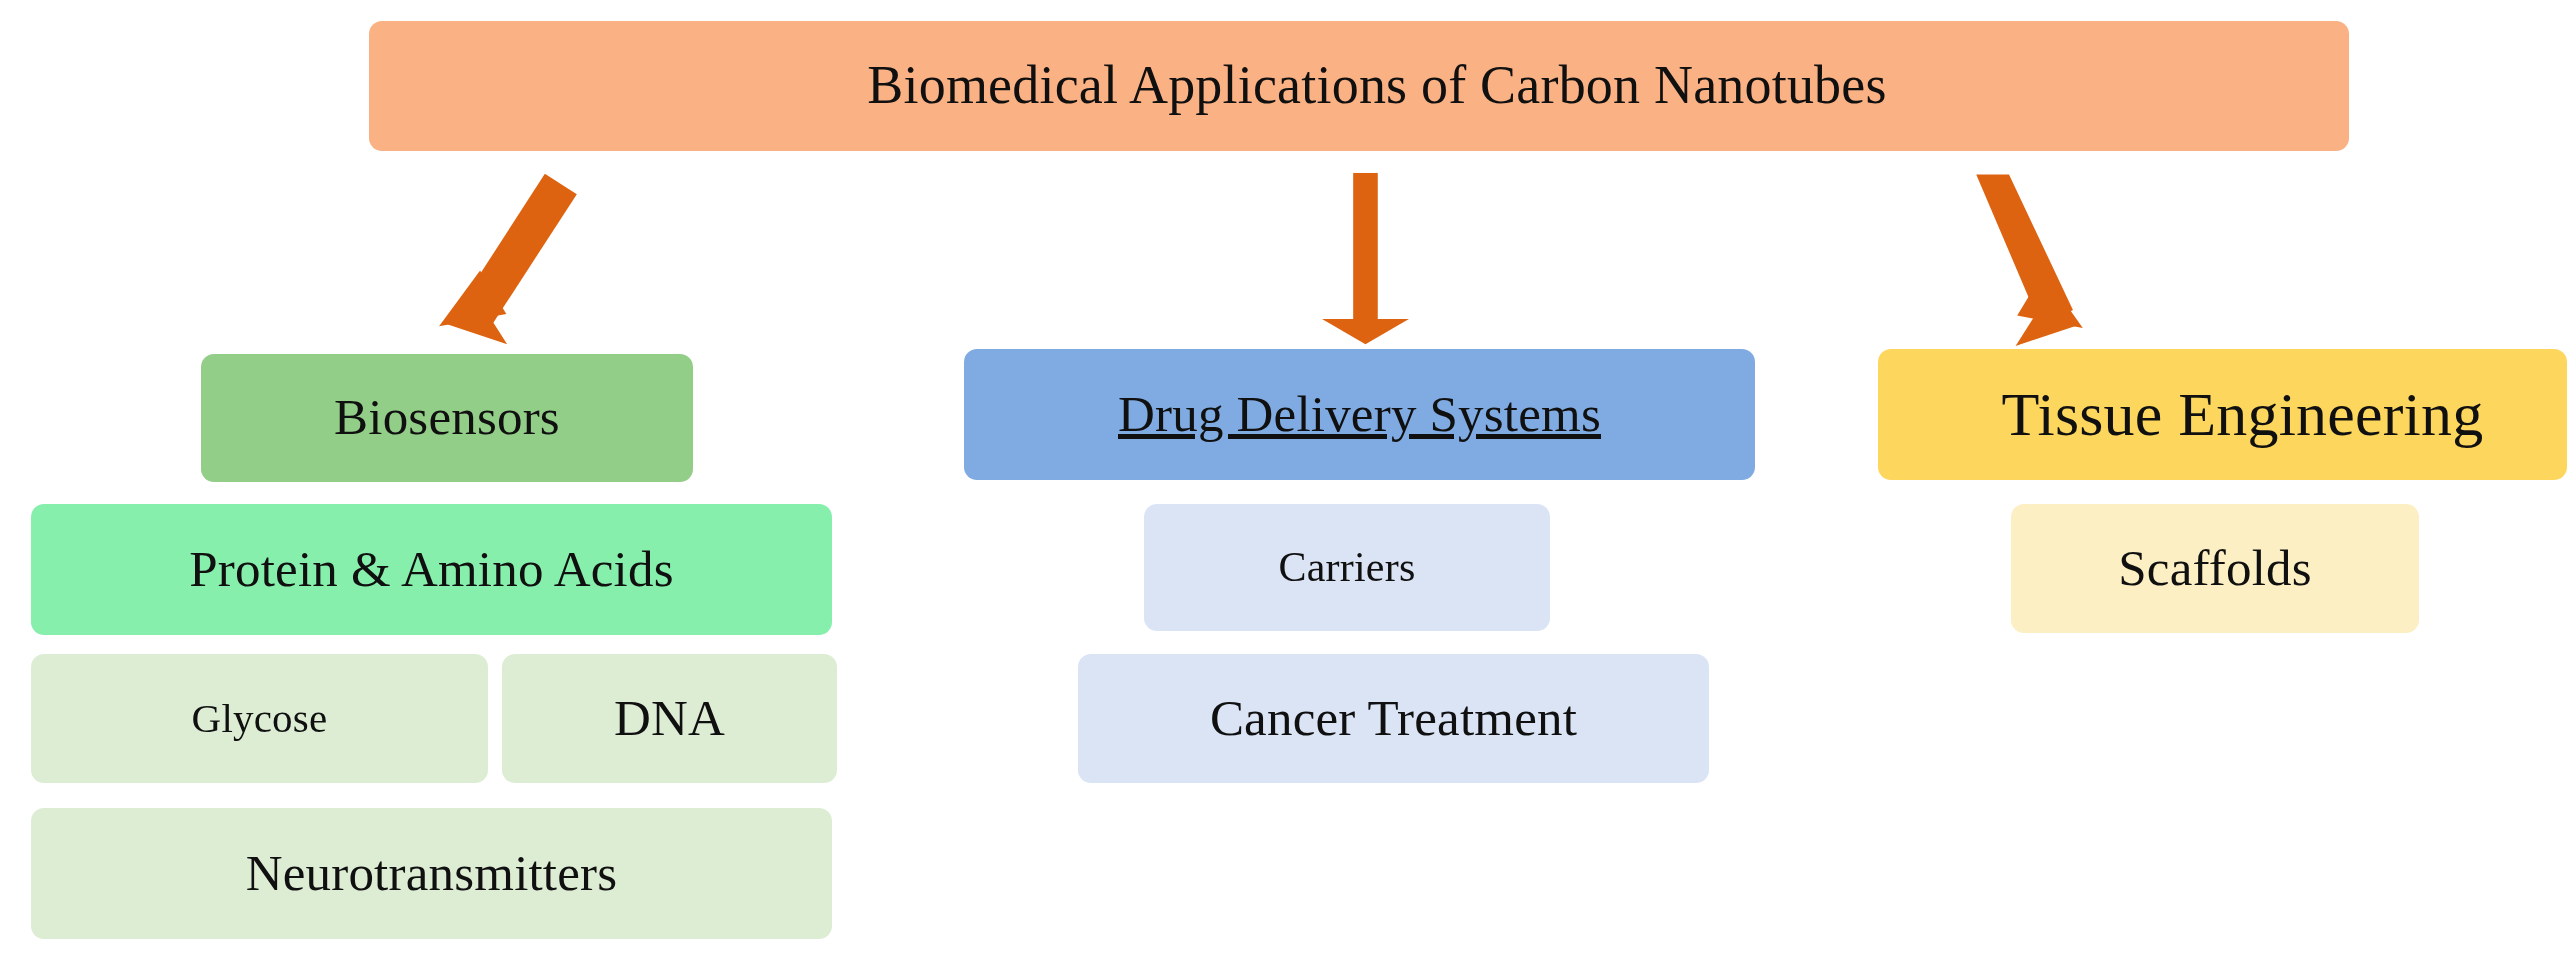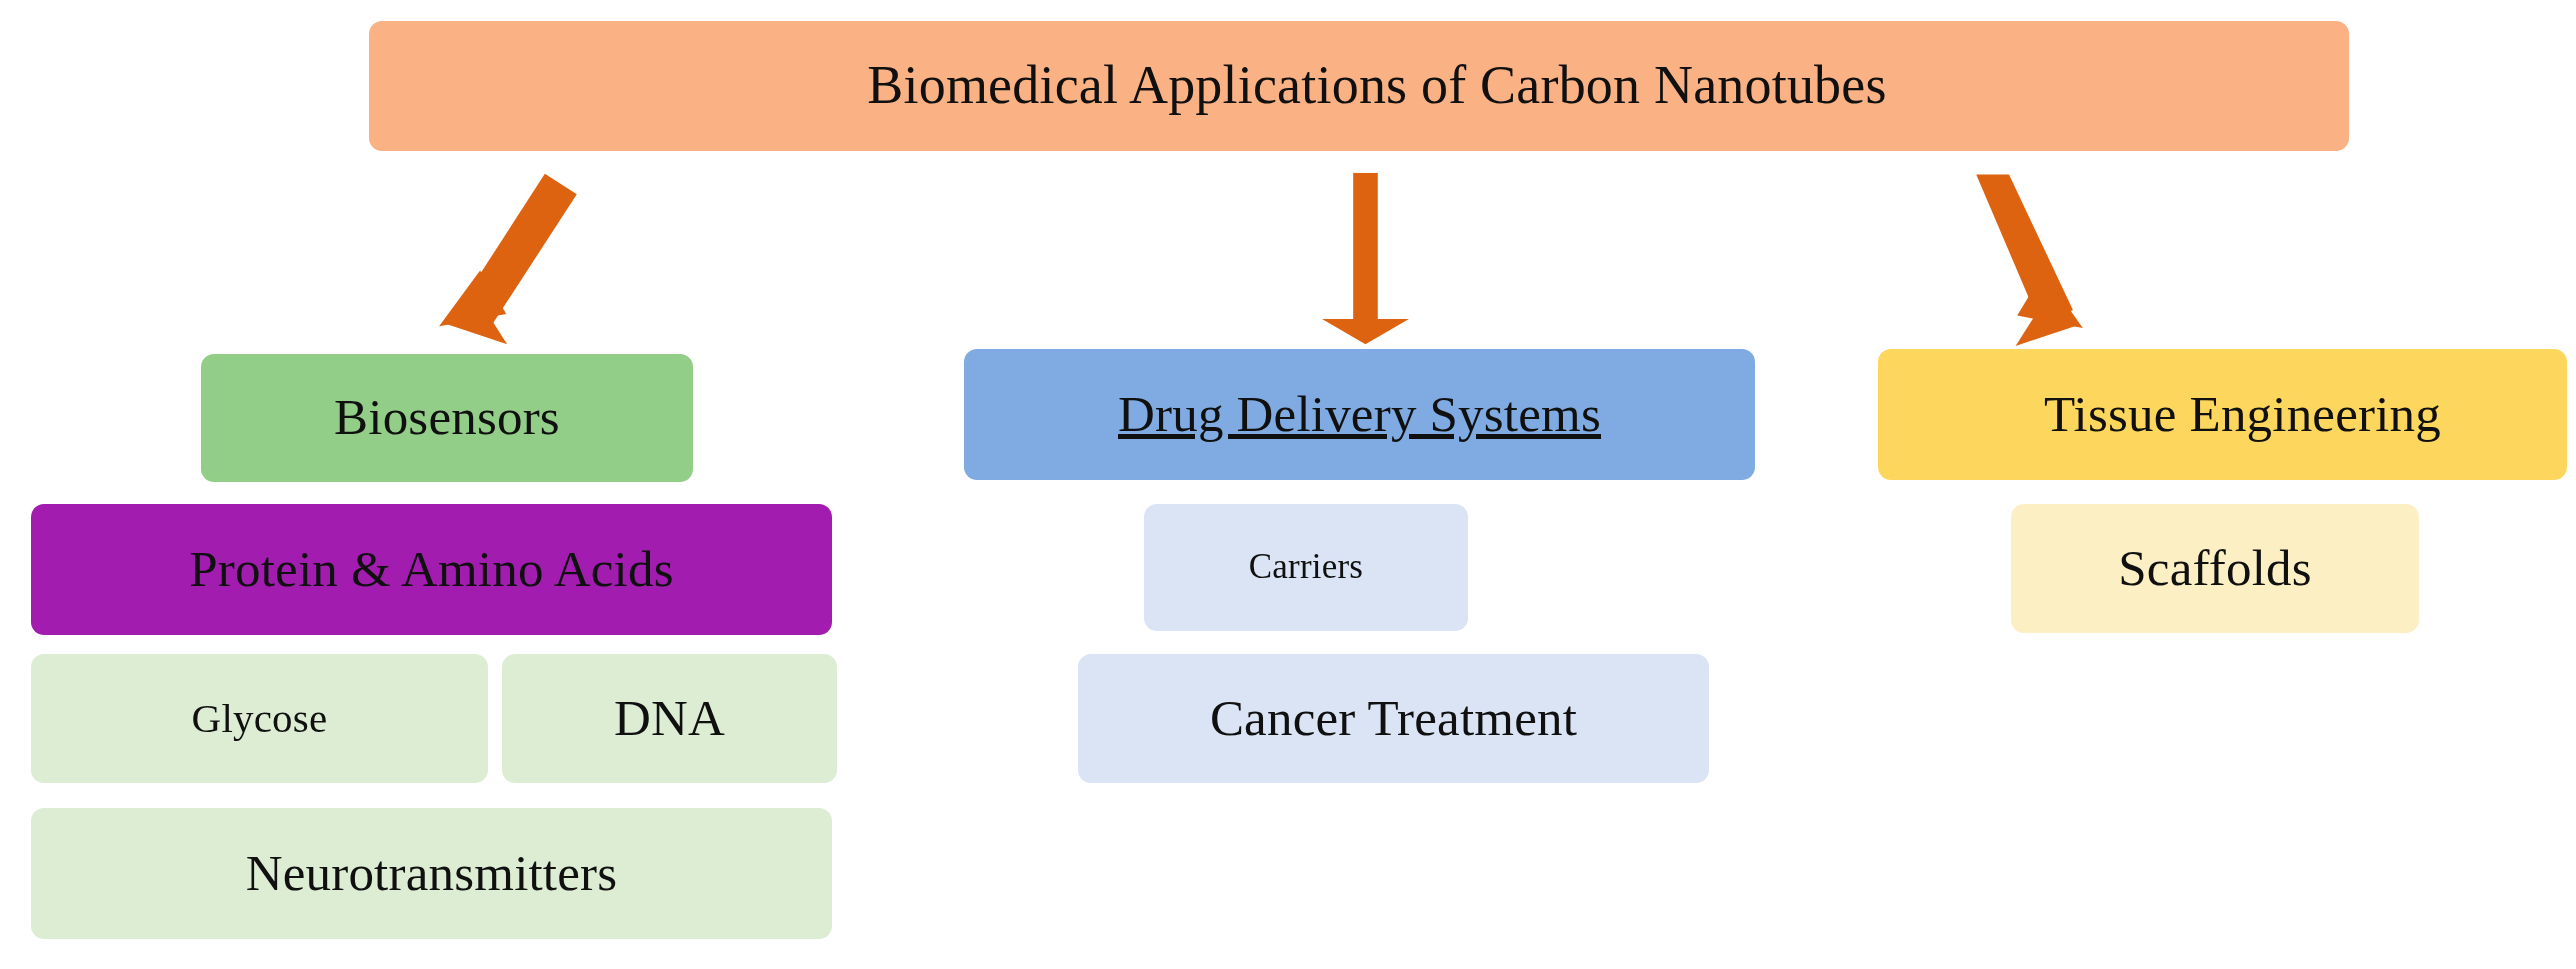--- a/index.html
+++ b/index.html
@@ -57,31 +57,31 @@
     background: #7FABE2;
     font-size: 51px;
     text-decoration: underline;
   }
   #node-tissue-engineering {
     left: 1878px;
     top: 349px;
     width: 689px;
     height: 131px;
     background: #FDD75D;
-    font-size: 51px;
+    font-size: 62px;
     padding-left: 40px;
   }
 
   
   #node-protein-amino-acids {
     left: 31px;
     top: 504px;
     width: 801px;
     height: 131px;
-    background: #a21caf;
+    background: #86efac;
     font-size: 51px;
   }
   #node-glycose {
     left: 31px;
     top: 654px;
     width: 457px;
     height: 129px;
     background: #DDEDD4;
     font-size: 41px;
   }
@@ -97,24 +97,24 @@
     left: 31px;
     top: 808px;
     width: 801px;
     height: 131px;
     background: #DDEDD4;
     font-size: 51px;
   }
   #node-carriers {
     left: 1144px;
     top: 504px;
-    width: 324px;
+    width: 406px;
     height: 127px;
     background: #DAE4F5;
-    font-size: 35px;
+    font-size: 42px;
   }
   #node-cancer-treatment {
     left: 1078px;
     top: 654px;
     width: 631px;
     height: 129px;
     background: #DAE4F5;
     font-size: 51px;
   }
   #node-scaffolds {

